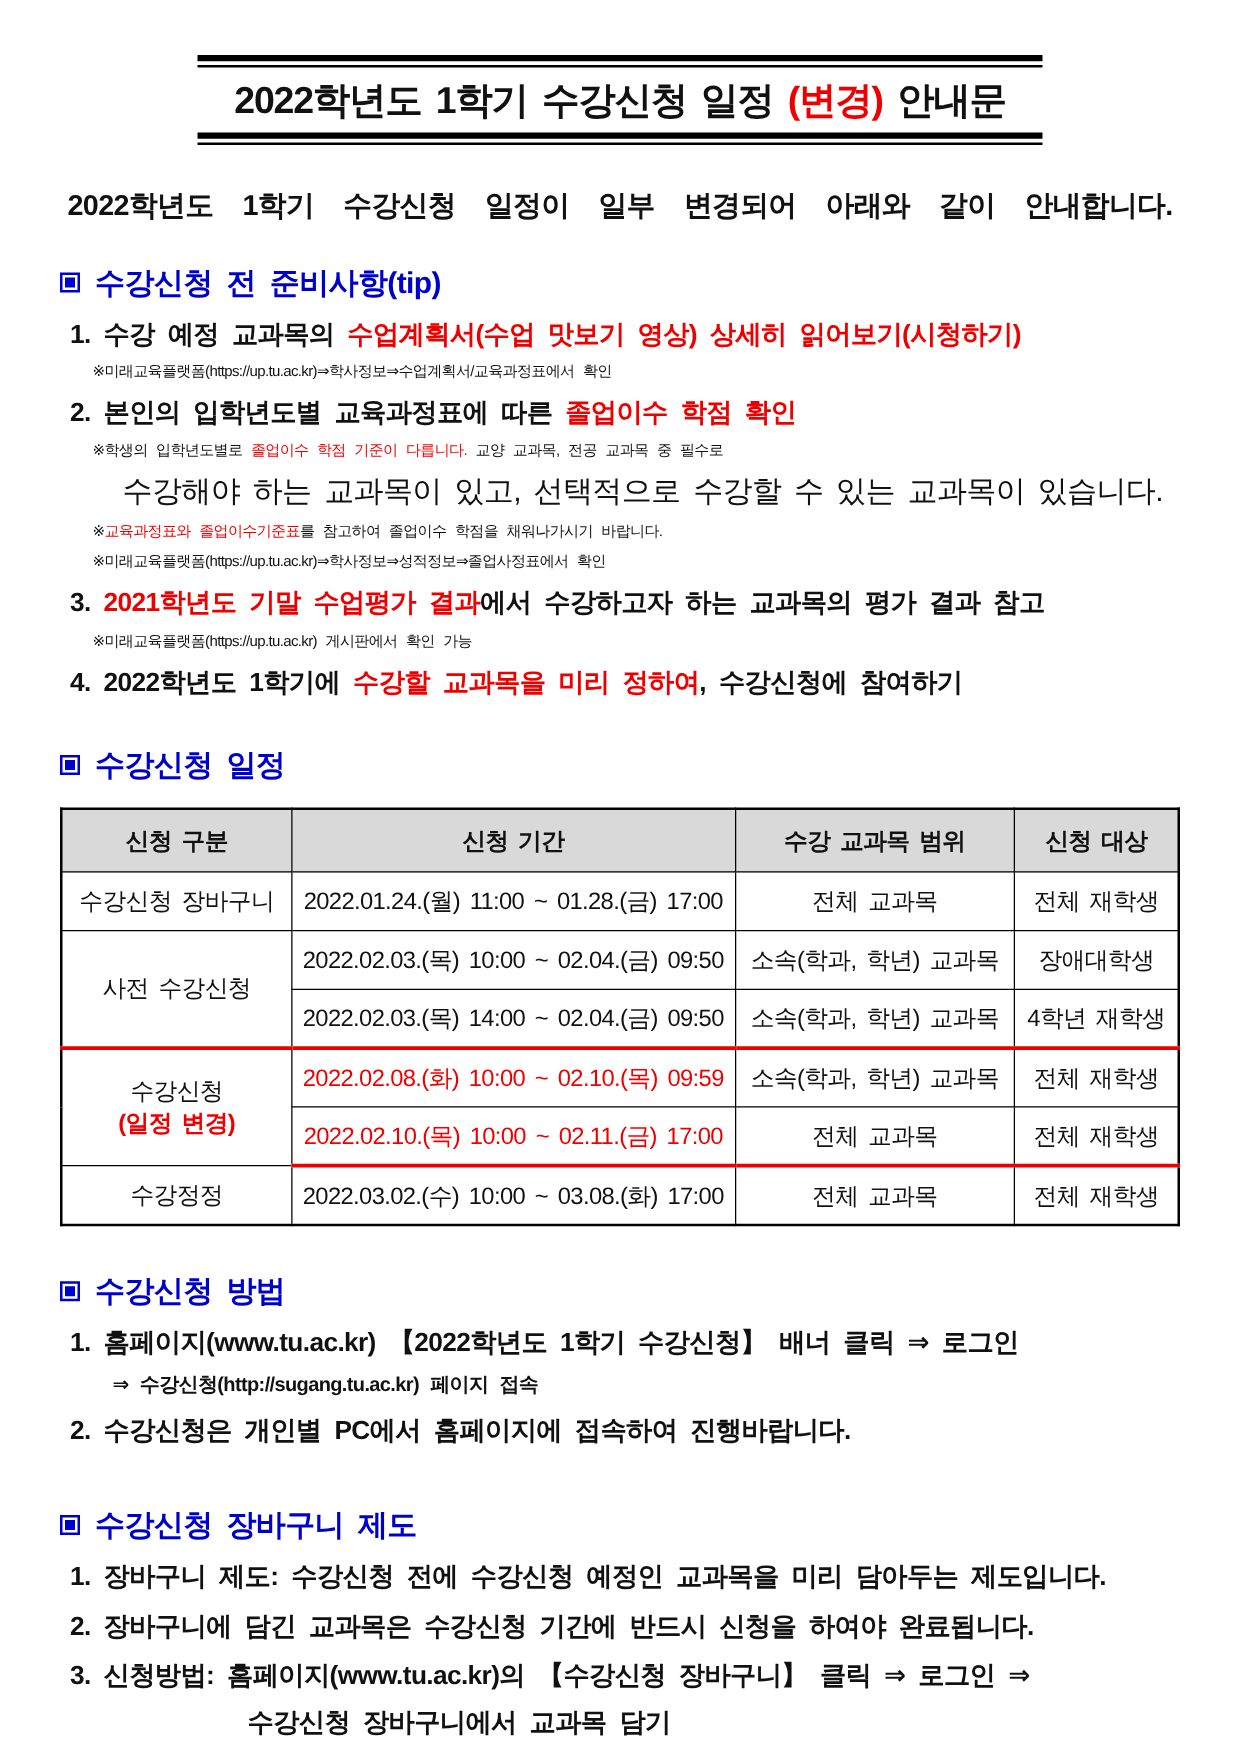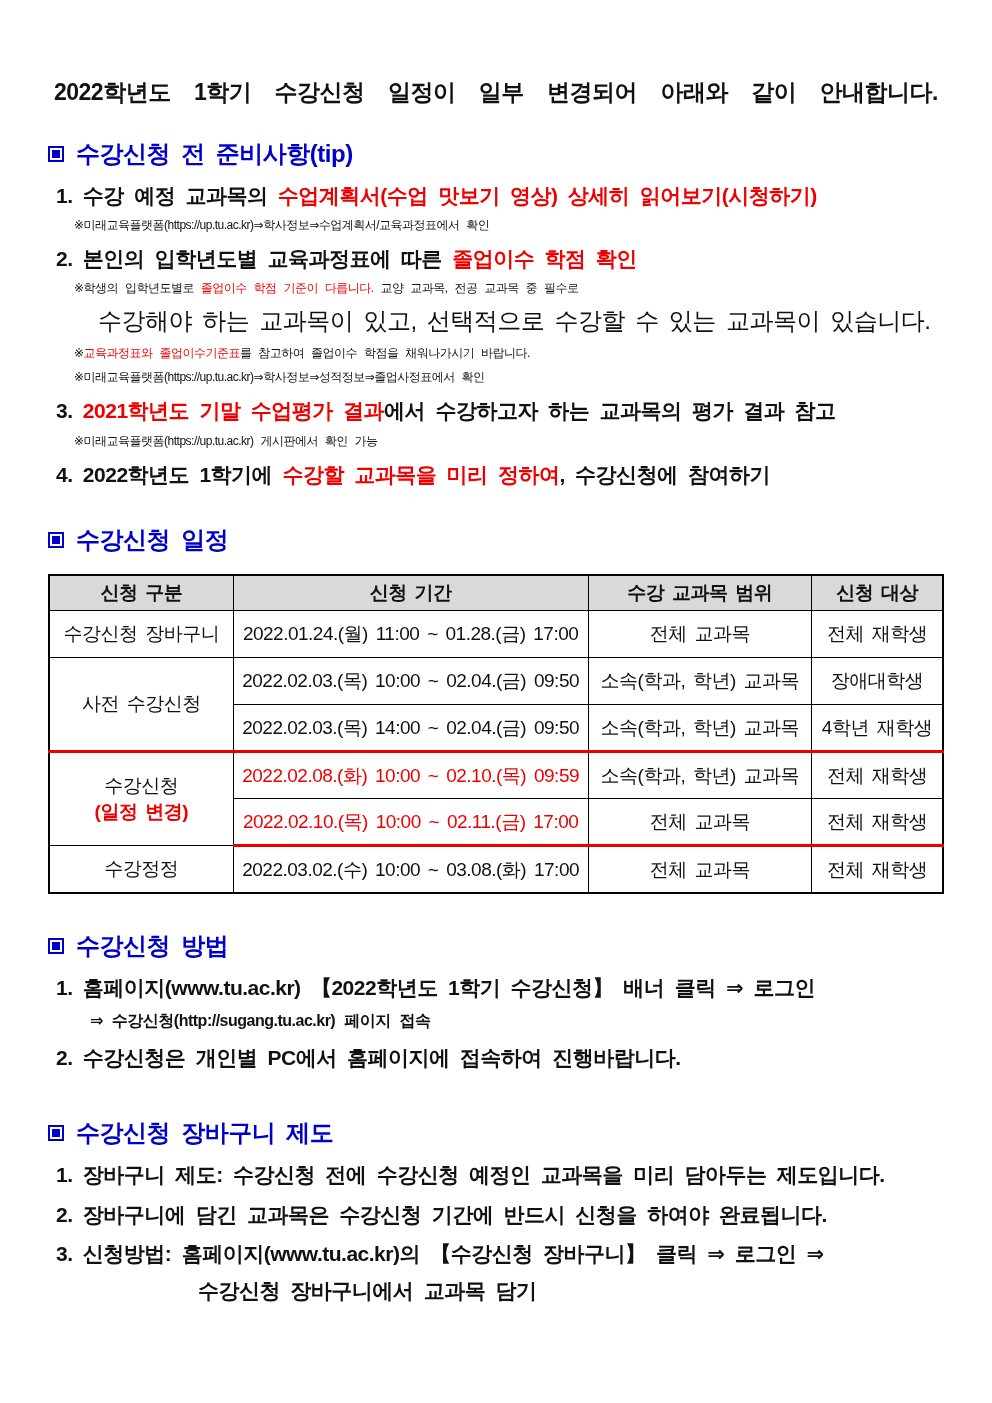--- a/index.html
+++ b/index.html
@@ -41,36 +41,39 @@
   section{display:block;}
   .gap-lg{margin-top:36px;text-align:right;}
   .gap-md{margin-top:46px;}
 
   
   table.schedule{width:100%;border-collapse:collapse;table-layout:fixed;margin-top:18px;
     font-size:19px;letter-spacing:-0.5px;}
   table.schedule th,table.schedule td{border:1px solid #000;text-align:center;vertical-align:middle;
     padding:3px 4px;word-spacing:3px;}
   table.schedule{border:2px solid #000;}
-  table.schedule th{background:var(--hdr-bg);font-weight:700;height:36px;}
+  table.schedule th{background:var(--hdr-bg);font-weight:700;height:51px;}
   table.schedule td{height:47px;font-weight:400;}
   .col1{width:20.6%;}.col2{width:39.7%;}.col3{width:25.0%;}.col4{width:14.7%;}
   tr.red-top td{border-top:3px solid var(--red);}
   tr.red-bottom td{border-bottom:3px solid var(--red);}
   td.red-left{border-left:3px solid var(--red);}
   td.red-right{border-right:3px solid var(--red);}
   td.red-bottom-cell{border-bottom:3px solid var(--red);}
   td.period-red{color:var(--red);}
   .label-sub{color:var(--red);font-weight:700;display:block;}
 </style>
 </head>
 <body>
 
 <div class="page">
 
+  <header class="title-box">
+    <h1><span>2022학년도 1학기 수강신청 일정 </span><span class="red">(변경)</span><span> 안내문</span></h1>
+  </header>
 
   <p class="intro">2022학년도 1학기 수강신청 일정이 일부 변경되어 아래와 같이 안내합니다.</p>
 
   <section>
     <h2 class="sec-heading" style="margin-top:30px;">
       <span class="sq-icon"></span>
       <span>수강신청 전 준비사항(tip)</span>
     </h2>
 
     <p class="item"><span>1. 수강 예정 교과목의 </span><span class="red">수업계획서(수업 맛보기 영상) 상세히 읽어보기(시청하기)</span></p>

